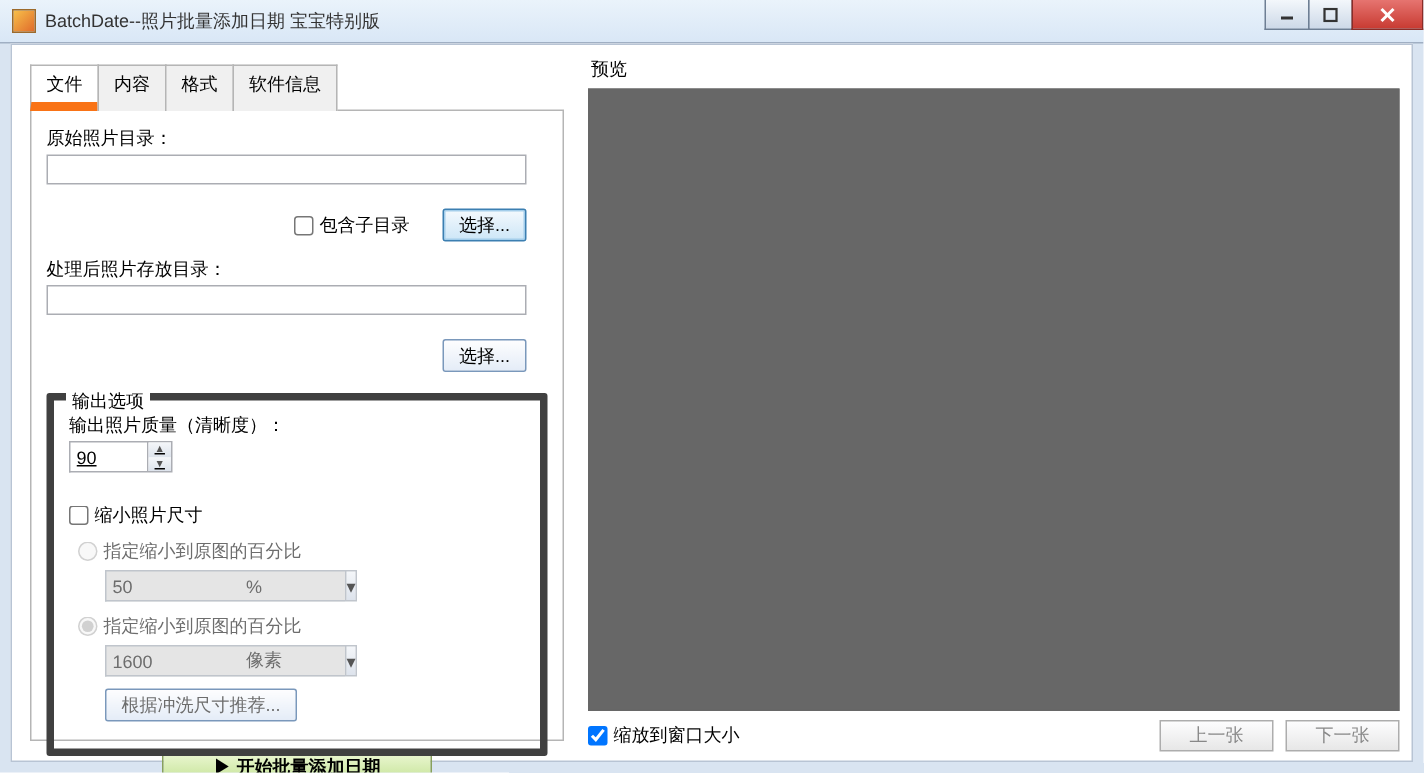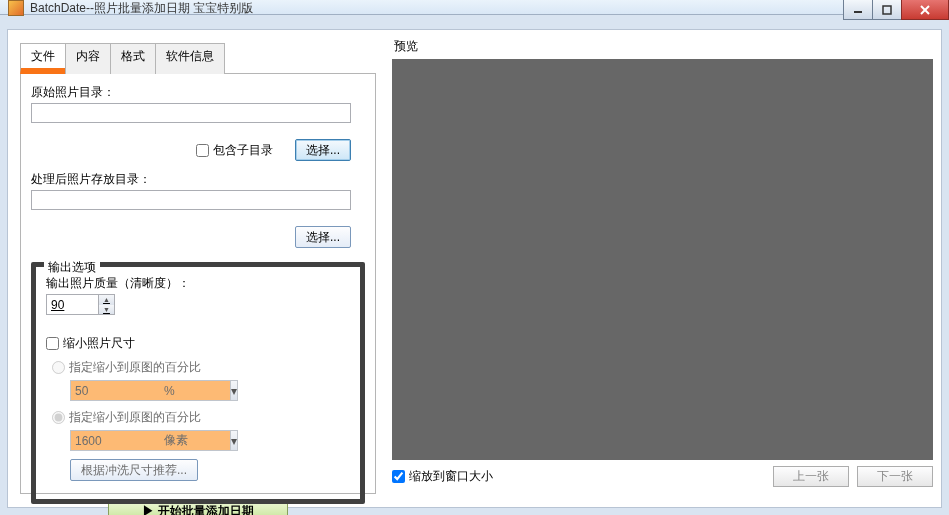--- a/index.html
+++ b/index.html
@@ -1,30 +1,30 @@
 <!DOCTYPE html>
 <html><head>
 <meta charset="utf-8">
 <style>
 * { box-sizing: border-box; margin: 0; padding: 0; font-family: "Microsoft YaHei", "SimSun", Tahoma, sans-serif; font-size: 12px; }
 body { background: #d9e4f1; width: 949px; height: 515px; overflow: hidden; position: relative; }
 
 
-.titlebar { height: 15px; background: linear-gradient(#eaf3fb, #d9e7f6); border-bottom: 1px solid #a0afc3; display: flex; padding-left: 8px; position: relative; }
+.titlebar { height: 29px; background: linear-gradient(#eaf3fb, #d9e7f6); border-bottom: 1px solid #a0afc3; display: flex; align-items: center; padding-left: 8px; position: relative; }
 .titlebar .app-icon { width: 16px; height: 16px; margin-right: 6px; background: linear-gradient(135deg,#f7c04a,#e06b2b); border:1px solid #9c6a2b; }
 .titlebar .title { color: #333; }
 .win-controls { position: absolute; right: 0; top: 0; display: flex; }
 .win-btn { width: 30px; height: 20px; border: 1px solid #6e7f94; border-top: none; background: linear-gradient(#f3f7fb,#cdd9e8); display:flex; align-items:center; justify-content:center; margin-left:-1px; }
 .win-btn.close { width: 48px; background: linear-gradient(#e67470,#c83b32); border-color:#8a2c27; border-top-right-radius:0; }
 .win-btn svg { display:block; }
 
 
 .client { position:absolute; left:7px; top:29px; right:7px; bottom:7px; background:#fff; border:1px solid #b8c4d4; display:flex; }
 .left-pane { width:380px; padding:12px 12px 6px 12px; display:flex; flex-direction:column; }
-.right-pane { flex:1; padding:8px 8px 20px 4px; display:flex; flex-direction:column; }
+.right-pane { flex:1; padding:8px 8px 6px 4px; display:flex; flex-direction:column; }
 
 
 .tabs { display:flex; border-bottom:1px solid #b5b5b5; }
 .tab { padding:4px 10px 3px 10px; border:1px solid #b5b5b5; border-bottom:none; background:#f0f0f0; margin-right:0; margin-left:-1px; position:relative; top:1px; cursor:default; }
 .tab:first-child { margin-left:0; }
 .tab.active { background:#fff; border-bottom:6px solid #f97316; }
 .tab-body { border:1px solid #b5b5b5; border-top:none; padding:10px 10px 14px 10px; flex:0 0 auto; height:420px; }
 
 .row { margin-bottom:4px; }
 .label { color:#000; margin-bottom:2px; display:block; }
@@ -43,21 +43,21 @@
 
 .spin { display:flex; width:70px;text-decoration:underline; }
 .spin input { width:52px; height:21px; border:1px solid #abadb3; border-right:none; text-align:left; padding-left:4px; }
 .spin .sp-btns { display:flex; flex-direction:column; border:1px solid #abadb3; }
 .spin .sp-btns div { width:15px; height:9.5px; background:linear-gradient(#f4f6f9,#dde3ec); display:flex; align-items:center; justify-content:center; font-size:7px; color:#555; }
 
 .radio-row { display:flex; align-items:center; gap:4px; margin:6px 0 4px 6px; }
 .radio-row input { width:13px; height:13px; }
 .sub-row { margin:2px 0 8px 24px; display:flex; align-items:center; gap:6px; }
 .combo { display:flex; width:88px; height:21px; }
-.combo input { flex:1; border:1px solid #c0c5cc; border-right:none; background:#fdba74; color:#6d6d6d; padding-left:4px; }
+.combo input { flex:1; border:1px solid #c0c5cc; border-right:none; background:#e5e5e5; color:#6d6d6d; padding-left:4px; }
 .combo .cb-btn { width:17px; border:1px solid #c0c5cc; background:linear-gradient(#f4f6f9,#dde3ec); display:flex; align-items:center; justify-content:center; color:#555; }
 .disabled { color:#6d6d6d; }
 
 .big-btn { display:block; margin:8px auto 0 auto; width:180px; height:24px; border:1px solid #88a05c; background:linear-gradient(#e9f6cf,#c7e49a); font-weight:bold; }
 
 .preview-label { margin:0 0 4px 2px; }
 .preview-area { flex:1; background:#676767; border:1px solid #676767; }
 .preview-footer { display:flex; align-items:center; margin-top:6px; gap:8px; }
 .preview-footer .spacer { flex:1; }
 .nav-btn { width:76px; height:21px; border:1px solid #adadad; background:linear-gradient(#fdfdfe,#e7e7e7); color:#888; }

